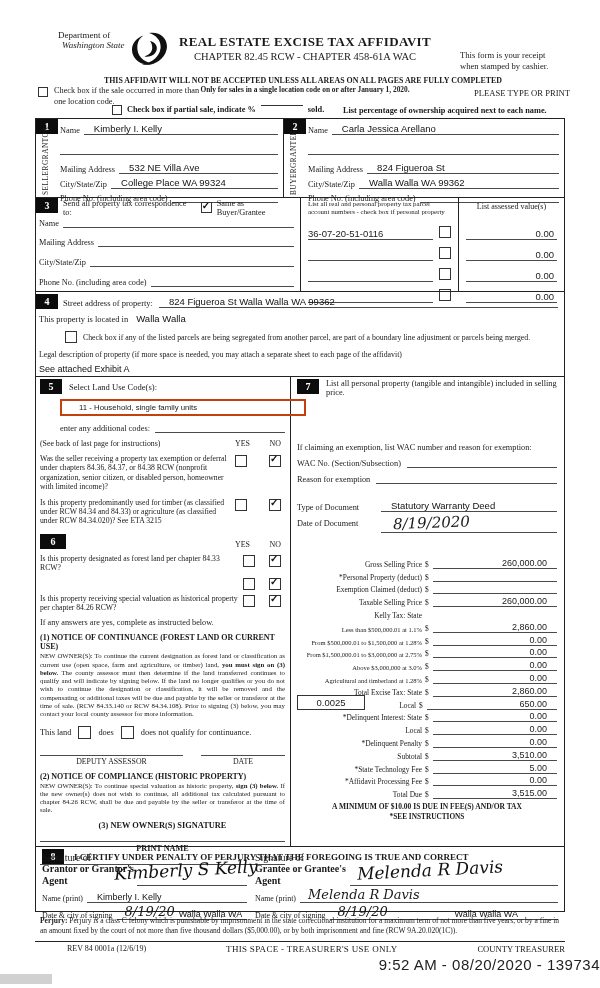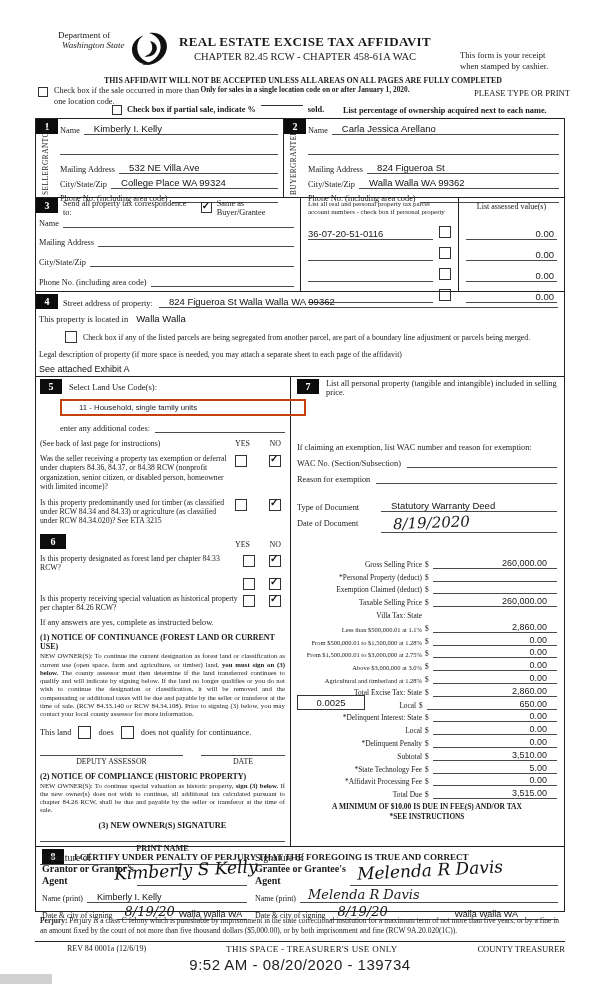--- a/index.html
+++ b/index.html
@@ -122,21 +122,21 @@
   .signature{position:absolute;top:-6px;font-size:17px;white-space:nowrap;transform:rotate(-3deg);color:#111;}
   .nd{display:flex;align-items:flex-end;font-size:7.9px;margin-top:2px;height:15px;}
   .handsm{font-family:"DejaVu Serif",serif;font-style:italic;font-size:13px;padding-left:8px;white-space:nowrap;}
   
   .perjury{position:absolute;left:40px;top:916px;width:522px;font-size:7.5px;line-height:1.35;}
   .fbar{position:absolute;left:35px;top:941px;width:530px;border-top:1.5px solid #222;display:flex;
         justify-content:space-between;align-items:flex-start;padding-top:2px;box-sizing:border-box;}
   .frev{font-size:8px;padding-left:32px;}
   .fspace{font-size:9px;letter-spacing:0.3px;}
   .ftreas{font-size:8.6px;}
-  .stamp{position:absolute;left:0;top:956px;width:600px;text-align:center;
+  .stamp{position:absolute;left:0;top:956px;width:600px;text-align:right;
          font-family:"Liberation Sans",sans-serif;font-size:15px;letter-spacing:0.5px;color:#222;}
   .artifact{position:absolute;left:0;top:974px;width:52px;height:10px;background:#c9c9c9;opacity:0.85;}
 </style>
 </head>
 <body>
 
 <div class="page">
 
   <div class="logo">
     <div class="dept">Department of</div>
@@ -438,21 +438,21 @@
               <span class="tlabel">Exemption Claimed (deduct)</span>
               <span class="dollar">$</span>
               <span class="tline"><span></span></span>
             </div>
           <div class="trow">
               <span class="tlabel">Taxable Selling Price</span>
               <span class="dollar">$</span>
               <span class="tline"><span>260,000.00</span></span>
             </div>
           <div class="trow">
-              <span class="tlabel">Villa Tax: State</span>
+              <span class="tlabel">Kelly Tax: State</span>
             </div>
           <div class="trow">
               <span class="tlabel sm">Less than $500,000.01 at 1.1%</span>
               <span class="dollar">$</span>
               <span class="tline"><span>2,860.00</span></span>
             </div>
           <div class="trow">
               <span class="tlabel sm">From $500,000.01 to $1,500,000 at 1.28%</span>
               <span class="dollar">$</span>
               <span class="tline"><span>0.00</span></span>

